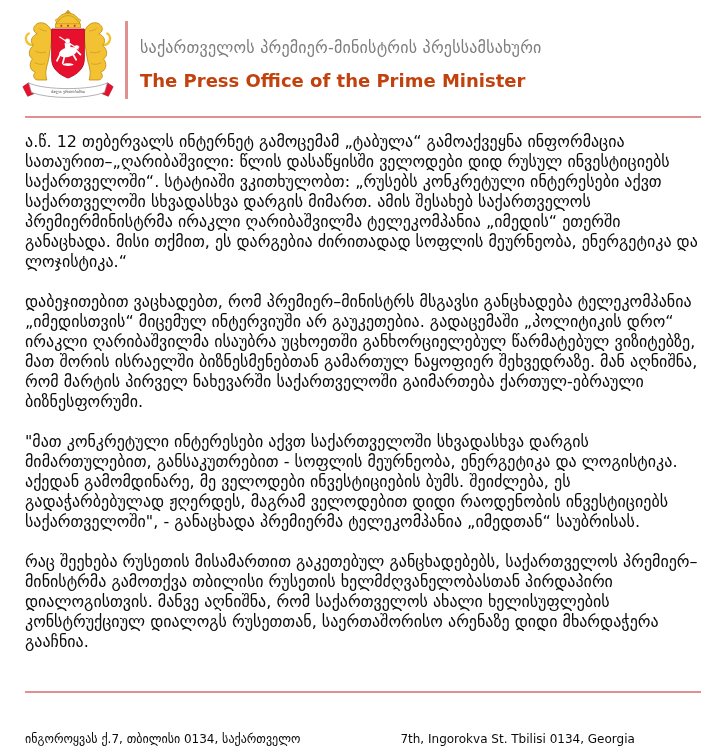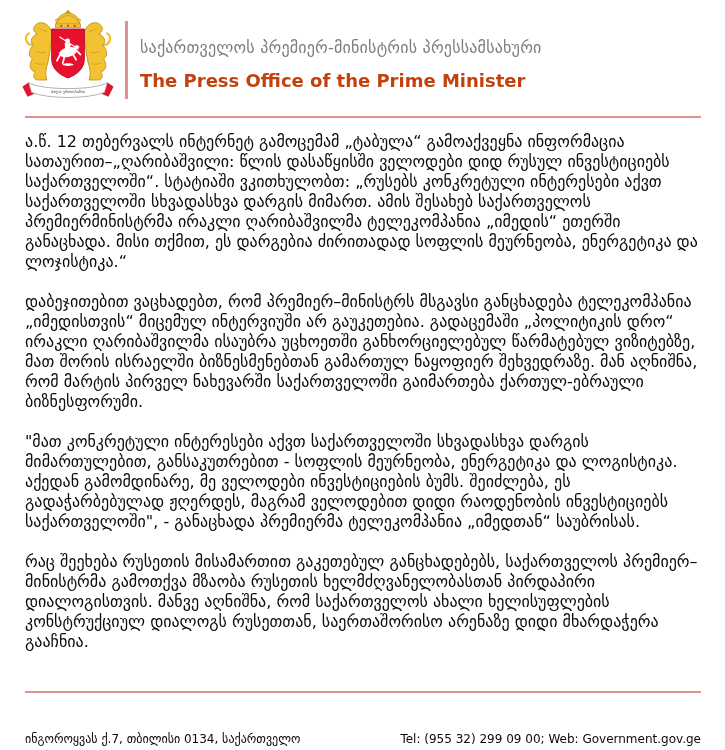--- a/index.html
+++ b/index.html
@@ -175,27 +175,28 @@
       <div class="title-en">The Press Office of the Prime Minister</div>
     </div>
   </div>
 
   <div class="rule rule-top"></div>
 
   <div class="content">
     <p>ა.წ. 12 თებერვალს ინტერნეტ გამოცემამ  „ტაბულა“ გამოაქვეყნა ინფორმაცია სათაურით–„ღარიბაშვილი: წლის დასაწყისში ველოდები დიდ რუსულ ინვესტიციებს საქართველოში“.  სტატიაში  ვკითხულობთ: „რუსებს კონკრეტული ინტერესები აქვთ საქართველოში სხვადასხვა დარგის მიმართ. ამის შესახებ საქართველოს პრემიერმინისტრმა ირაკლი ღარიბაშვილმა ტელეკომპანია „იმედის“ ეთერში განაცხადა. მისი თქმით, ეს დარგებია ძირითადად სოფლის მეურნეობა, ენერგეტიკა და ლოჯისტიკა.“</p>
     <p>დაბეჯითებით ვაცხადებთ, რომ პრემიერ–მინისტრს მსგავსი განცხადება ტელეკომპანია „იმედისთვის“ მიცემულ ინტერვიუში არ გაუკეთებია.  გადაცემაში „პოლიტიკის დრო“ ირაკლი ღარიბაშვილმა ისაუბრა უცხოეთში განხორციელებულ წარმატებულ ვიზიტებზე, მათ შორის ისრაელში ბიზნესმენებთან გამართულ ნაყოფიერ შეხვედრაზე.   მან აღნიშნა, რომ მარტის პირველ ნახევარში საქართველოში გაიმართება ქართულ-ებრაული ბიზნესფორუმი.</p>
     <p>"მათ კონკრეტული ინტერესები აქვთ საქართველოში სხვადასხვა დარგის მიმართულებით, განსაკუთრებით - სოფლის მეურნეობა, ენერგეტიკა და ლოგისტიკა. აქედან გამომდინარე, მე ველოდები ინვესტიციების ბუმს. შეიძლება, ეს გადაჭარბებულად ჟღერდეს, მაგრამ ველოდებით დიდი რაოდენობის ინვესტიციებს საქართველოში", - განაცხადა პრემიერმა ტელეკომპანია „იმედთან“ საუბრისას.</p>
-    <p>რაც შეეხება რუსეთის მისამართით გაკეთებულ განცხადებებს, საქართველოს პრემიერ–მინისტრმა გამოთქვა მზაობა რუსეთის ხელმძღვანელობასთან პირდაპირი დიალოგისთვის. მანვე აღნიშნა, რომ საქართველოს ახალი ხელისუფლების კონსტრუქციულ დიალოგს რუსეთთან,  საერთაშორისო არენაზე დიდი მხარდაჭერა გააჩნია.</p>
+    <p>რაც შეეხება რუსეთის მისამართით გაკეთებულ განცხადებებს, საქართველოს პრემიერ–მინისტრმა გამოთქვა თბილისი რუსეთის ხელმძღვანელობასთან პირდაპირი დიალოგისთვის. მანვე აღნიშნა, რომ საქართველოს ახალი ხელისუფლების კონსტრუქციულ დიალოგს რუსეთთან,  საერთაშორისო არენაზე დიდი მხარდაჭერა გააჩნია.</p>
   </div>
 
   <div class="rule rule-bottom"></div>
 
   <div class="footer">
     <div class="col-left">
       <div class="line1">ინგოროყვას ქ.7, თბილისი 0134, საქართველო</div>
     </div>
     <div class="col-right">
+      <div class="line1">7th, Ingorokva St. Tbilisi 0134, Georgia</div>
       <div class="line2">Tel: (955 32) 299 09 00; Web: Government.gov.ge</div>
     </div>
   </div>
 
 </div>
 
 </body></html>

